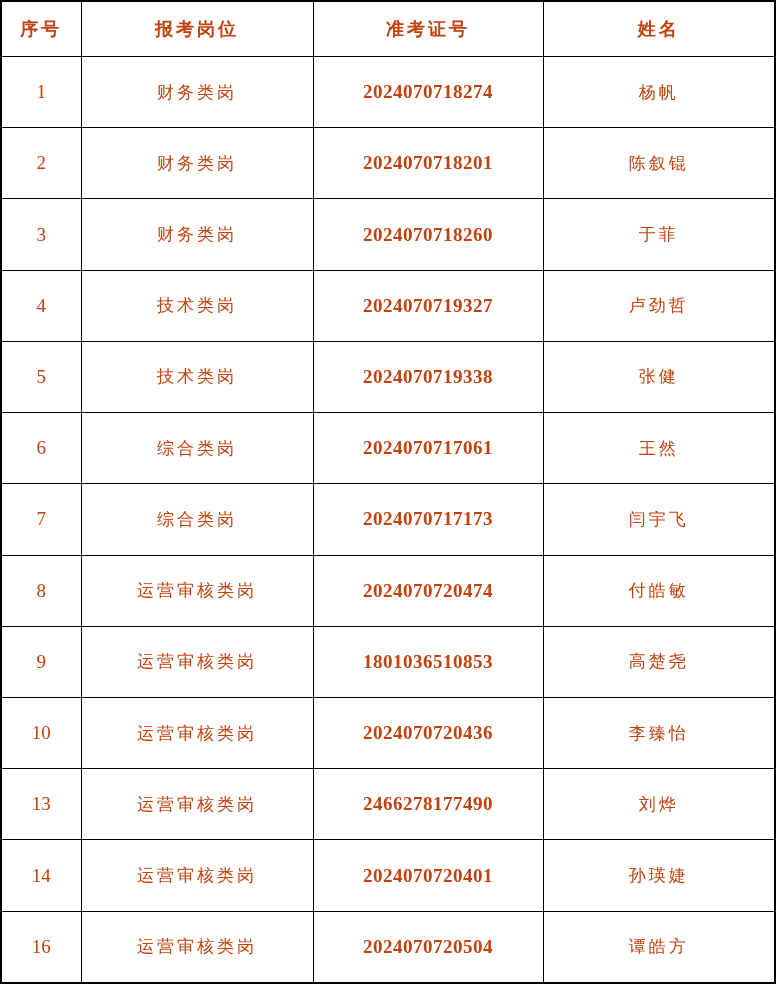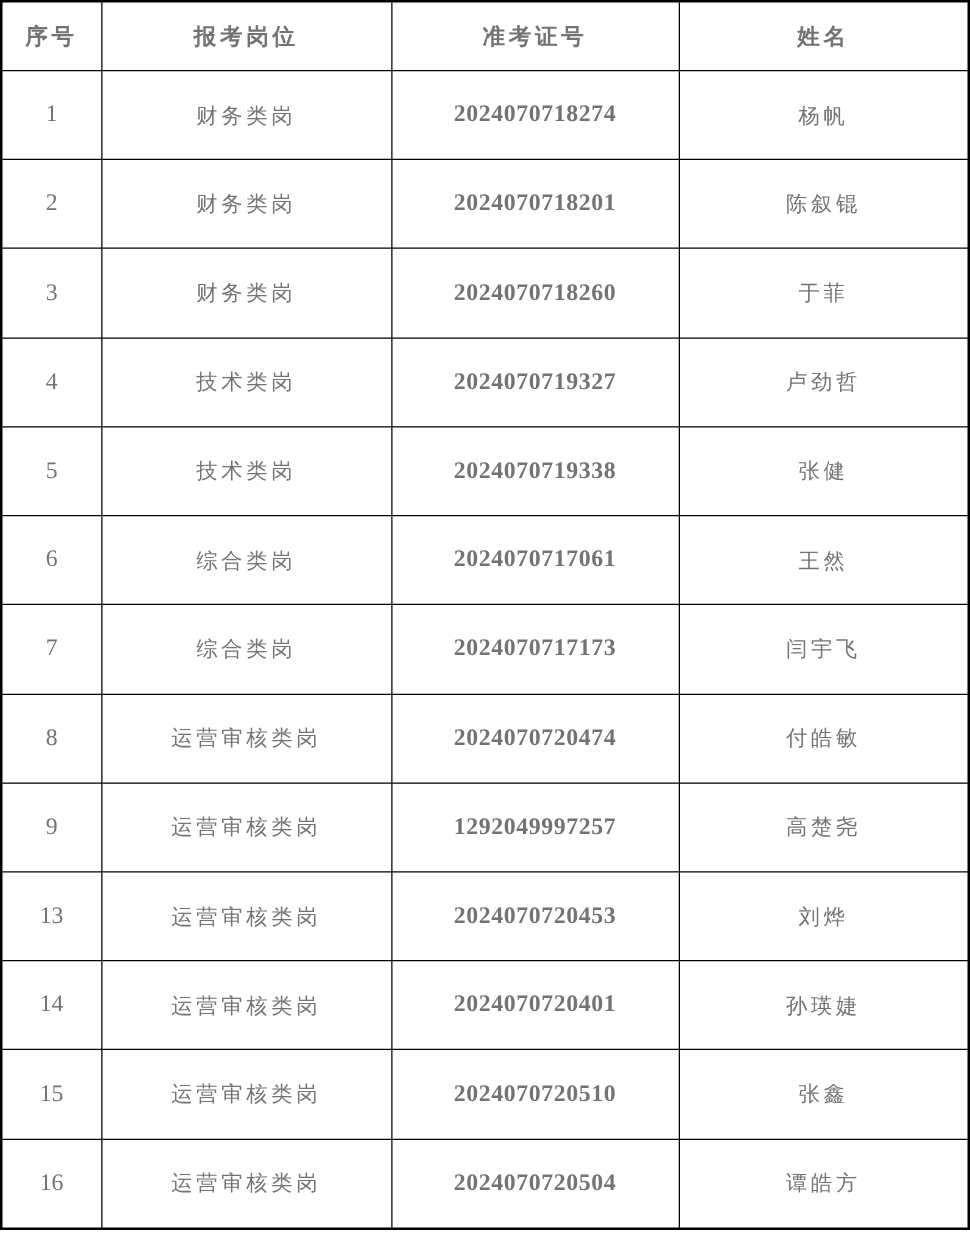--- a/index.html
+++ b/index.html
@@ -14,21 +14,21 @@
     box-sizing: border-box;
     overflow: hidden;
   }
   table.roster {
     border-collapse: collapse;
     table-layout: fixed;
     width: 774px;
     height: 984px;
     margin: 0 auto 0 0;
     font-family: "Liberation Serif", "DejaVu Serif", serif;
-    color: #737373;
+    color: #c2410c;
     border: 2px solid #000000;
   }
   col.c-index    { width: 80px;  }
   col.c-position { width: 232px; }
   col.c-ticket   { width: 230px; }
   col.c-name     { width: 232px; }
   th, td {
     border: 1px solid #000000;
     text-align: center;
     vertical-align: middle;
@@ -114,40 +114,40 @@
         </tr>
         <tr>
           <td class="cell-index">8</td>
           <td class="cell-position">运营审核类岗</td>
           <td class="cell-ticket">2024070720474</td>
           <td class="cell-name">付皓敏</td>
         </tr>
         <tr>
           <td class="cell-index">9</td>
           <td class="cell-position">运营审核类岗</td>
-          <td class="cell-ticket">1292049997257</td>
+          <td class="cell-ticket">1801036510853</td>
           <td class="cell-name">高楚尧</td>
+        </tr>
+        <tr>
+          <td class="cell-index">10</td>
+          <td class="cell-position">运营审核类岗</td>
+          <td class="cell-ticket">2024070720436</td>
+          <td class="cell-name">李臻怡</td>
         </tr>
         <tr>
           <td class="cell-index">13</td>
           <td class="cell-position">运营审核类岗</td>
-          <td class="cell-ticket">2024070720453</td>
+          <td class="cell-ticket">2466278177490</td>
           <td class="cell-name">刘烨</td>
         </tr>
         <tr>
           <td class="cell-index">14</td>
           <td class="cell-position">运营审核类岗</td>
           <td class="cell-ticket">2024070720401</td>
           <td class="cell-name">孙瑛婕</td>
-        </tr>
-        <tr>
-          <td class="cell-index">15</td>
-          <td class="cell-position">运营审核类岗</td>
-          <td class="cell-ticket">2024070720510</td>
-          <td class="cell-name">张鑫</td>
         </tr>
         <tr>
           <td class="cell-index">16</td>
           <td class="cell-position">运营审核类岗</td>
           <td class="cell-ticket">2024070720504</td>
           <td class="cell-name">谭皓方</td>
         </tr>
       </tbody>
   </table>
 </div>

